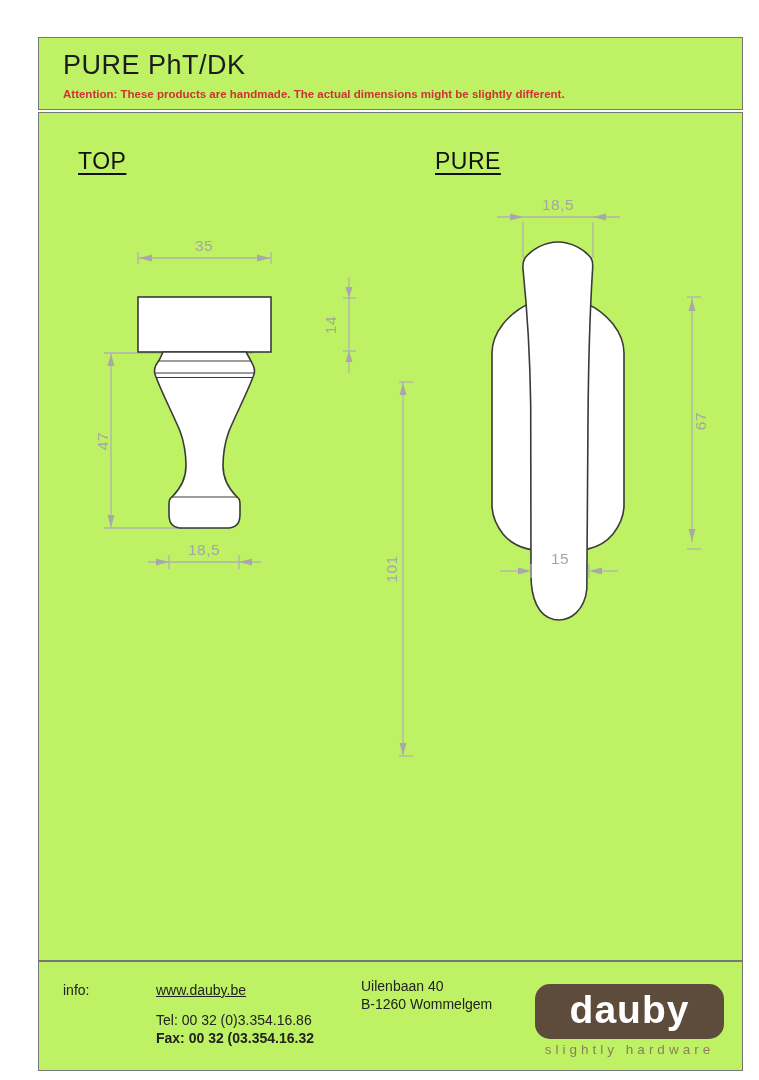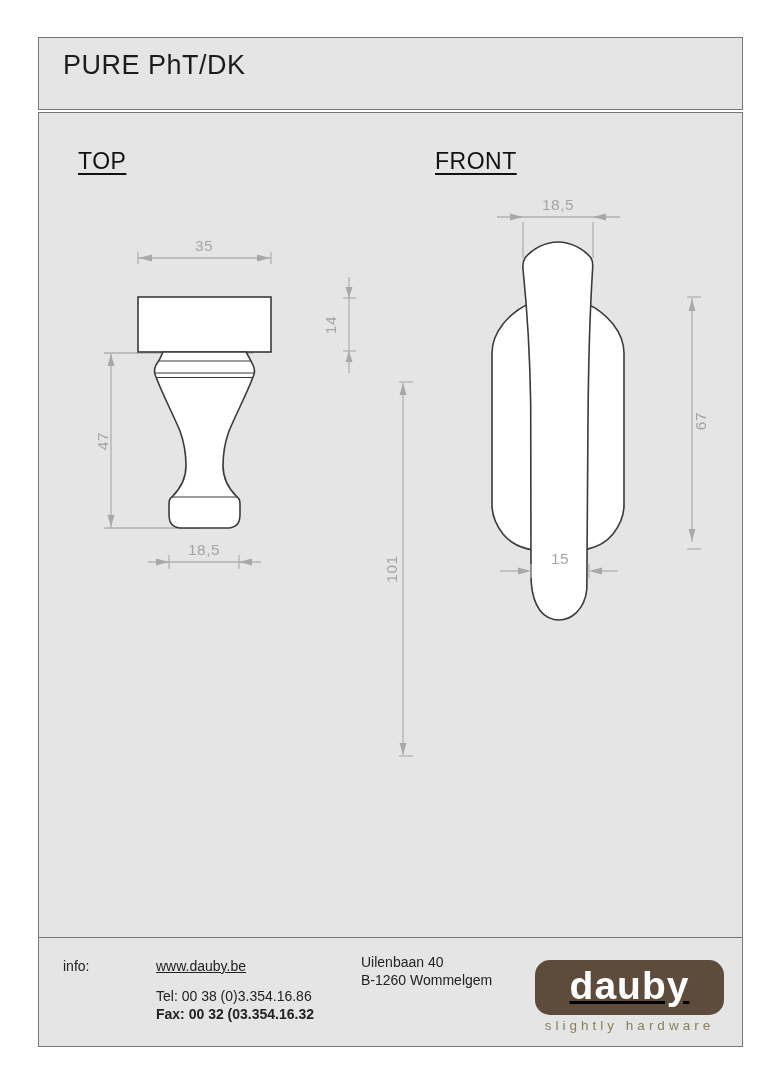--- a/index.html
+++ b/index.html
@@ -1,57 +1,58 @@
 <!DOCTYPE html>
 <html><head>
 <meta charset="utf-8">
 <style>
   html,body{margin:0;padding:0;background:#fff;}
   body{width:759px;height:1080px;position:relative;font-family:"Liberation Sans",sans-serif;
        -webkit-font-smoothing:antialiased;}
-  .panel{position:absolute;border:1px solid #777;background:#e5e5e5;box-sizing:border-box;padding-left:35px;}
+  .panel{position:absolute;border:1px solid #777;background:#bef264;box-sizing:border-box;padding-left:35px;}
   #header-panel{left:38px;top:37px;width:705px;height:73px;}
   #drawing-panel{left:38px;top:112px;width:705px;height:849px;}
-  #footer-panel{left:38px;top:937px;width:705px;height:110px;}
+  #footer-panel{left:38px;top:961px;width:705px;height:110px;}
   .title{position:absolute;left:24px;top:12px;font-size:27px;color:#1c1c1c;letter-spacing:0.5px;}
   .warning{position:absolute;left:24px;top:50px;font-size:11.5px;font-weight:bold;color:#cc3333;}
   .viewlabel{position:absolute;font-size:23px;color:#121212;letter-spacing:0.5px;
              text-decoration:underline;text-underline-offset:4px;text-decoration-thickness:2px;}
   #top-label{left:39px;top:35px;}
   #front-label{left:396px;top:35px;}
   svg{position:absolute;left:0;top:0;}
   .dim{stroke:#b1b1b1;stroke-width:1.3;fill:none;}
   .arr{fill:#a8a8a8;stroke:none;}
   .dtxt{fill:#a5a5a5;font-family:"Liberation Sans",sans-serif;font-size:15.5px;letter-spacing:0.5px;}
   .outf{stroke:#3a3a3a;stroke-width:1.6;fill:#ffffff;}
   .ring{stroke:#3a3a3a;stroke-width:1.1;fill:none;}
   .ftext{position:absolute;font-size:14px;color:#222;}
   #info-label{left:24px;top:20px;}
   #website{left:117px;top:20px;text-decoration:underline;}
   #tel{left:117px;top:50px;}
   #fax{left:117px;top:68px;font-weight:bold;}
   #addr1{left:322px;top:16px;}
   #addr2{left:322px;top:34px;}
   #logo-box{position:absolute;left:496px;top:22px;width:189px;height:55px;background:#5d4b3c;
-            border-radius:15px;display:flex;align-items:center;justify-content:center;text-decoration:underline;}
+            border-radius:15px;display:flex;align-items:center;justify-content:center;}
   #logo-text{color:#fff;font-size:39px;font-weight:bold;letter-spacing:1px;line-height:1;
              transform:translateY(-2px);}
   #logo-tagline{position:absolute;left:496px;top:80px;width:189px;text-align:center;
                 font-size:13.5px;color:#8a7f5a;letter-spacing:4px;white-space:nowrap;}
 </style>
 </head>
 <body>
 
 <div class="panel" id="header-panel">
   <div class="title">PURE PhT/DK</div>
+  <div class="warning">Attention: These products are handmade. The actual dimensions might be slightly different.</div>
 </div>
 
 <div class="panel" id="drawing-panel">
   <div class="viewlabel" id="top-label">TOP</div>
-  <div class="viewlabel" id="front-label">FRONT</div>
+  <div class="viewlabel" id="front-label">PURE</div>
 
   <svg width="703" height="847" viewBox="39 113 703 847">
 
     <g>
 
       <line class="dim" x1="104" y1="353" x2="253" y2="353"></line>
       <line class="dim" x1="104" y1="528" x2="200" y2="528"></line>
 
       <g>
         <line class="dim" x1="111" y1="353" x2="111" y2="528"></line>
@@ -151,21 +152,21 @@
         <polygon class="arr" points="589,571 602,567.5 602,574.5"></polygon>
         <text class="dtxt" x="560" y="564" text-anchor="middle">15</text>
       </g>
     </g>
   </svg>
 </div>
 
 <div class="panel" id="footer-panel">
   <div class="ftext" id="info-label">info:</div>
   <div class="ftext" id="website">www.dauby.be</div>
-  <div class="ftext" id="tel">Tel: 00 38 (0)3.354.16.86</div>
+  <div class="ftext" id="tel">Tel: 00 32 (0)3.354.16.86</div>
   <div class="ftext" id="fax">Fax: 00 32 (03.354.16.32</div>
   <div class="ftext" id="addr1">Uilenbaan 40</div>
   <div class="ftext" id="addr2">B-1260 Wommelgem</div>
   <div id="logo-box">
     <span id="logo-text">dauby</span>
   </div>
   <div id="logo-tagline">slightly hardware</div>
 </div>
 
 </body></html>

